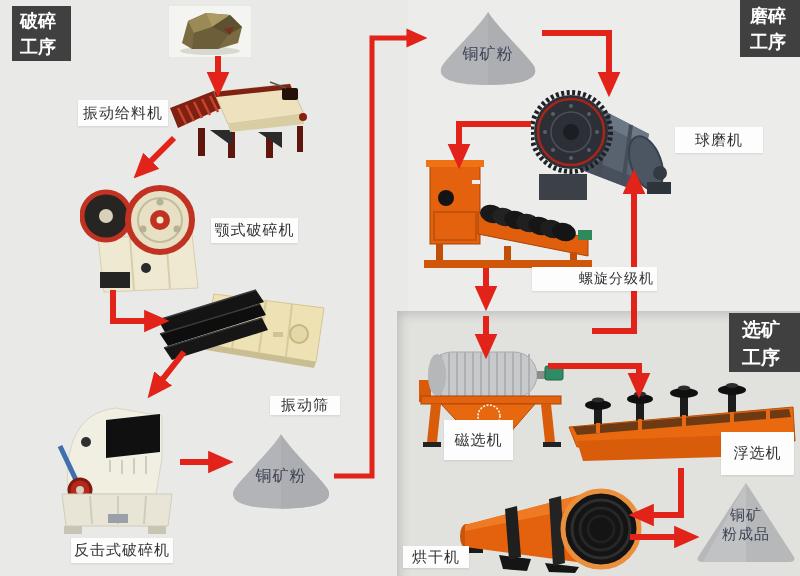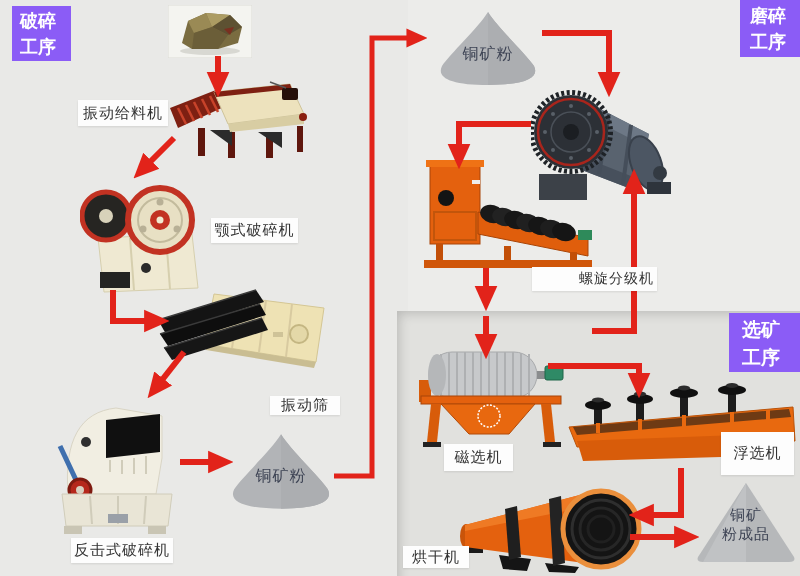--- a/index.html
+++ b/index.html
@@ -3,21 +3,21 @@
 <meta charset="utf-8">
 <style>
   html,body{margin:0;padding:0;}
   .canvas{position:relative;width:800px;height:576px;background:#e9e9e7;overflow:hidden;
           font-family:"DejaVu Sans",sans-serif;}
   .panel{position:absolute;}
   .panel-grind{left:408px;top:0;width:392px;height:311px;background:#ececea;}
   .panel-dress{left:397px;top:311px;width:403px;height:265px;background:#e1e1de;
                box-shadow:inset 10px 10px 12px -8px rgba(0,0,0,0.18);}
   .art{position:absolute;}
-  .banner{position:absolute;background:#8b5cf6;color:#ffffff;font-weight:bold;
+  .banner{position:absolute;background:#404040;color:#ffffff;font-weight:bold;
           display:flex;flex-direction:column;justify-content:center;}
   .banner div{line-height:26px;}
   .banner-crush{left:12px;top:6px;width:51px;height:55px;font-size:18px;padding-left:8px;}
   .banner-grind{left:740px;top:0;width:60px;height:57px;font-size:18px;padding-left:10px;}
   .banner-dress{left:729px;top:313px;width:71px;height:59px;font-size:19px;padding-left:13px;}
   .banner-dress div{line-height:28px;}
   .label-box{position:absolute;background:#fdfdfd;color:#333333;display:flex;align-items:center;
              justify-content:center;font-size:15px;letter-spacing:1px;white-space:nowrap;
              box-shadow:0 1px 2px rgba(0,0,0,0.10);}
   .label-sm{font-size:14px;padding-left:44px;}
@@ -286,18 +286,19 @@
   </div>
   <div class="banner banner-dress">
     <div>选矿</div>
     <div>工序</div>
   </div>
 
   <div class="label-box" style="left:211px;top:218px;width:87px;height:25px">颚式破碎机</div>
   <div class="label-box" style="left:78px;top:100px;width:90px;height:26px">振动给料机</div>
   <div class="label-box" style="left:270px;top:396px;width:70px;height:19px">振动筛</div>
   <div class="label-box" style="left:71px;top:538px;width:102px;height:25px">反击式破碎机</div>
+  <div class="label-box" style="left:675px;top:127px;width:88px;height:26px">球磨机</div>
   <div class="label-box label-sm" style="left:532px;top:267px;width:81px;height:24px">螺旋分级机</div>
-  <div class="label-box" style="left:444px;top:444px;width:69px;height:27px">磁选机</div>
+  <div class="label-box" style="left:444px;top:420px;width:69px;height:40px">磁选机</div>
   <div class="label-box" style="left:721px;top:432px;width:73px;height:43px">浮选机</div>
   <div class="label-box" style="left:403px;top:546px;width:66px;height:22px">烘干机</div>
 
 </div>
 
 </body></html>

